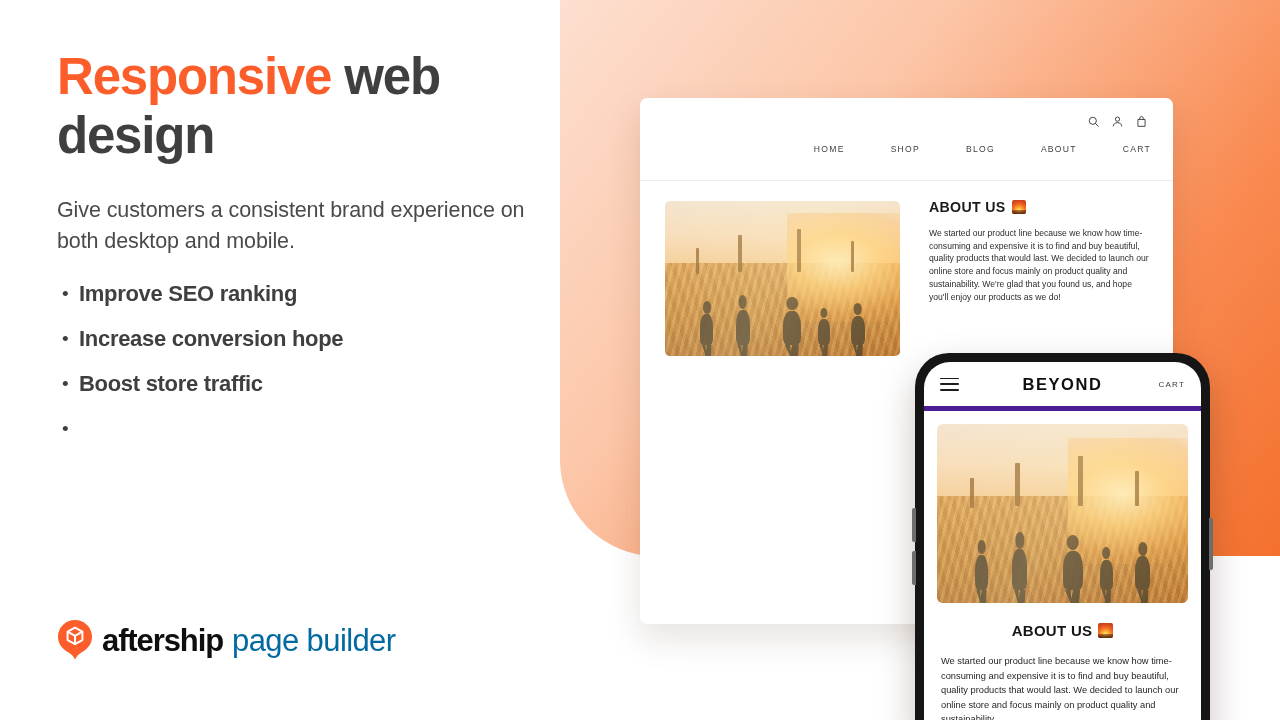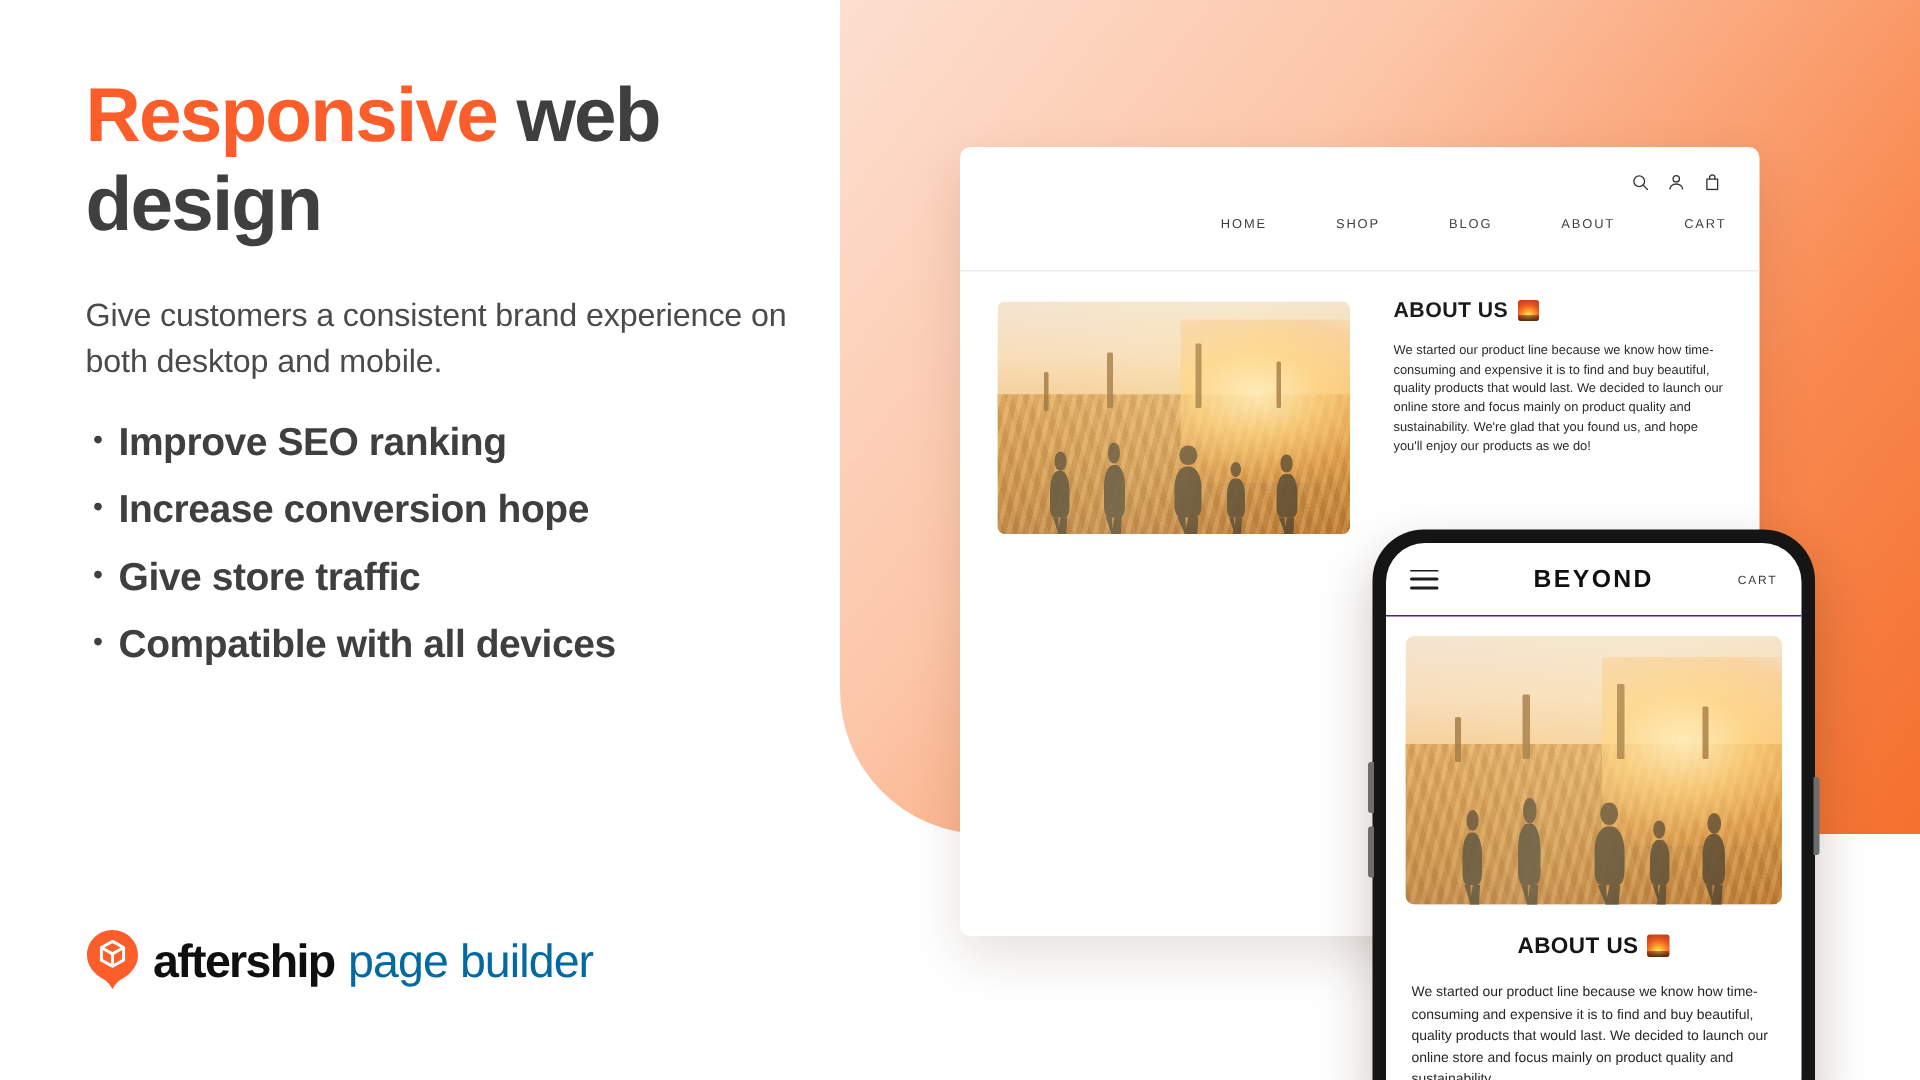--- a/index.html
+++ b/index.html
@@ -27,21 +27,21 @@
     letter-spacing: -0.1px;
   }
 
   .bullets { position: absolute; left: 62px; top: 283px; width: 470px; }
   .bullet-row { display: flex; align-items: flex-start; height: 45px; }
   .bullet-dot {
     width: 17px; flex: 0 0 17px; color: #3f3f3f;
     font-size: 19px; line-height: 22px; text-align: left;
   }
   .bullet-text {
-    font-size: 26px; line-height: 22px; font-weight: 700;
+    font-size: 22px; line-height: 22px; font-weight: 700;
     color: #3f3f3f; letter-spacing: -0.3px;
   }
 
   
   .logo { position: absolute; left: 57px; top: 620px; display: flex; align-items: center; }
   .logo-mark { width: 36px; height: 40px; flex: 0 0 36px; margin-right: 9px; }
   .logo-text { display: flex; align-items: baseline; }
   .logo-brand {
     font-size: 31px; font-weight: 700; color: #0f0f0f;
     letter-spacing: -1.1px; line-height: 1;
@@ -177,21 +177,21 @@
     position: relative; width: 100%; height: 100%;
     background: #ffffff; border-radius: 26px; overflow: hidden;
   }
   .ph-btn { position: absolute; background: #6d6d6d; border-radius: 2px 0 0 2px; }
   .ph-btn.v1 { left: -3px; top: 155px; width: 4px; height: 34px; }
   .ph-btn.v2 { left: -3px; top: 198px; width: 4px; height: 34px; }
   .ph-btn.pwr { right: -3px; top: 165px; width: 4px; height: 52px; border-radius: 0 2px 2px 0; }
 
   .ph-header {
     position: relative; height: 49px; display: flex; align-items: center;
-    border-bottom: 1px solid #4c1d95; padding: 0 16px; justify-content: space-between;
+    border-bottom: 5px solid #4c1d95; padding: 0 16px; justify-content: space-between;
   }
   .burger { width: 19px; height: 13px; display: flex; flex-direction: column; justify-content: space-between; }
   .burger span { display: block; height: 1.7px; background: #1d1d1d; border-radius: 1px; }
   .ph-brand {
     position: absolute; left: 0; right: 0; text-align: center;
     font-size: 16.5px; font-weight: 600; letter-spacing: 1.6px; color: #101010;
   }
   .ph-cart {
     margin-left: auto; font-size: 8px; letter-spacing: 1.2px; color: #3a3a3a; z-index: 2;
   }
@@ -222,25 +222,24 @@
       <li class="bullet-row">
         <span class="bullet-dot">•</span>
         <span class="bullet-text">Improve SEO ranking</span>
       </li>
       <li class="bullet-row">
         <span class="bullet-dot">•</span>
         <span class="bullet-text">Increase conversion hope</span>
       </li>
       <li class="bullet-row">
         <span class="bullet-dot">•</span>
-        <span class="bullet-text">Give store traffic</span>
+        <span class="bullet-text">Boost store traffic</span>
       </li>
       <li class="bullet-row">
         <span class="bullet-dot">•</span>
-        <span class="bullet-text">Compatible with all devices</span>
       </li>
     </ul>
 
     <div class="logo">
       <svg class="logo-mark" viewBox="0 0 36 40">
         <path d="M18 0C8.6 0 1 7.5 1 16.7c0 7 4.4 12.3 10.2 15.6 3 1.7 5.3 4 6.8 7.2 1.5-3.2 3.8-5.5 6.8-7.2C30.6 29 35 23.7 35 16.7 35 7.5 27.4 0 18 0z" fill="#fb5e2a"></path>
         <path d="M18 7.6l7.4 4.1v8.4L18 24.2l-7.4-4.1v-8.4L18 7.6z" fill="none" stroke="#ffffff" stroke-width="2" stroke-linejoin="round"></path>
         <path d="M10.6 11.7L18 15.9l7.4-4.2M18 15.9v8.3" fill="none" stroke="#ffffff" stroke-width="2" stroke-linejoin="round"></path>
       </svg>
       <span class="logo-text">

